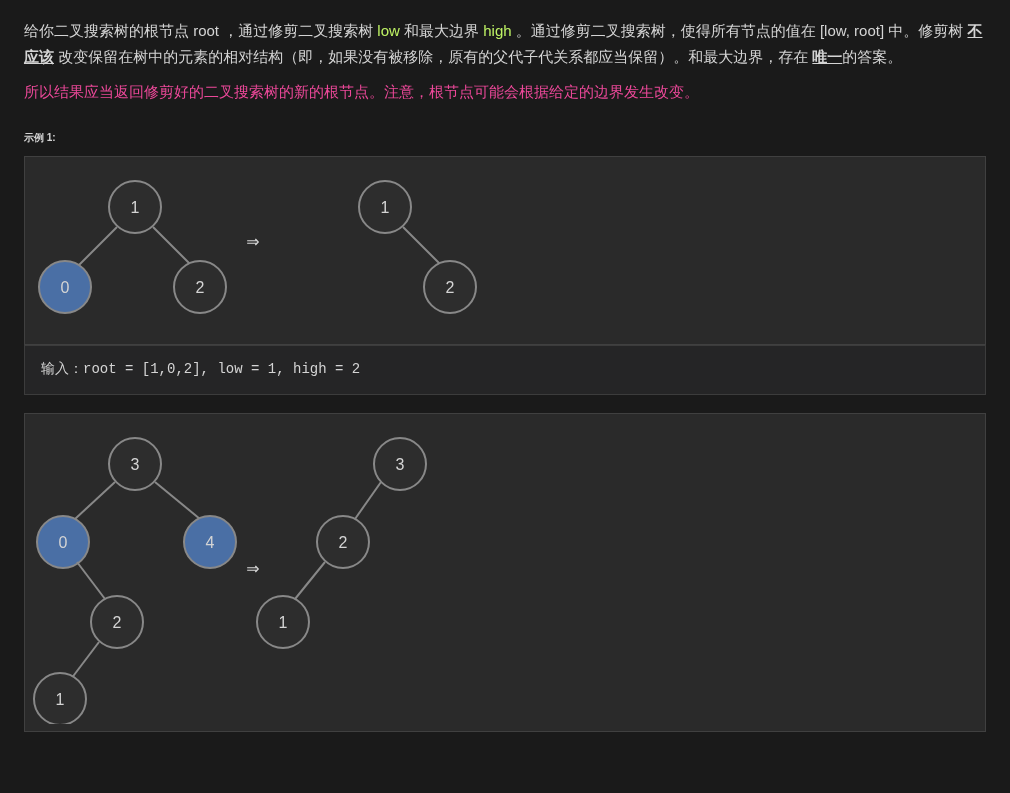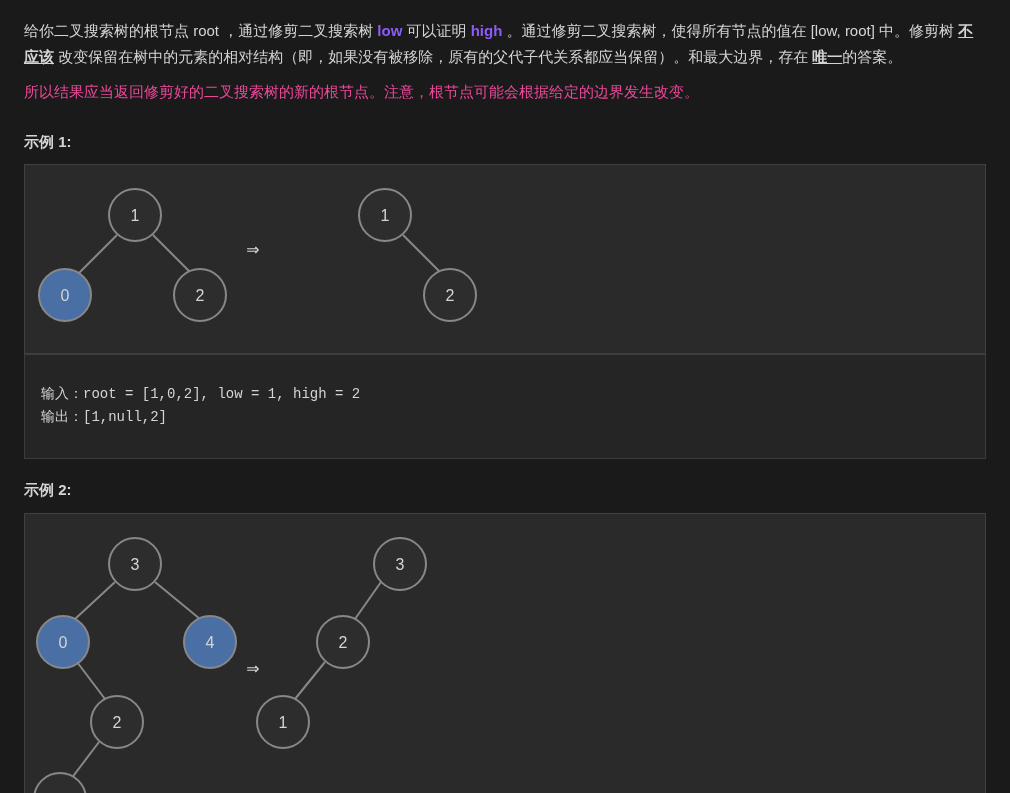--- a/index.html
+++ b/index.html
@@ -12,73 +12,73 @@
       padding: 18px 24px 24px 24px;
     }
 
     .intro-text {
       margin-bottom: 10px;
       color: #d4d4d4;
       font-size: 15px;
     }
 
     .intro-text .keyword {
-      color: #8b5cf6;
-      font-weight: bold;
+      color: #bef264;
+      font-weight: normal;
     }
 
     .intro-text .bold {
       font-weight: bold;
       text-decoration: underline;
     }
 
     .note-text {
       margin-bottom: 24px;
       color: #ec4899;
       font-size: 15px;
     }
 
     .section-title {
       color: #d4d4d4;
-      font-size: 15px;
+      font-size: 10px;
       font-weight: bold;
       margin-bottom: 10px;
       margin-top: 10px;
     }
 
     .diagram-container {
       background-color: #2a2a2a;
       border: 1px solid #404040;
       margin-bottom: 0;
     }
 
     .code-block {
       background-color: #252526;
       border: 1px solid #3c3c3c;
-      padding: 28px 16px;
+      padding: 12px 16px;
       font-family: "Courier New", Consolas, monospace;
       font-size: 14px;
       color: #d4d4d4;
       margin-bottom: 18px;
     }
 
     .example-section {
       margin-bottom: 16px;
     }
 
     svg text {
       font-family: "Microsoft YaHei", Arial, sans-serif;
       font-size: 16px;
     }
   </style>
 </head>
 <body>
 
 <div class="intro-text">
-  <span>给你二叉搜索树的根节点 root ，通过修剪二叉搜索树 </span><span class="keyword">low</span><span> 可以证明 </span><span class="keyword">high</span><span> 。通过修剪二叉搜索树，使得所有节点的值在 [low, root] 中。修剪树 </span><span class="bold">不应该</span><span> 改变保留在树中的元素的相对结构（即，如果没有被移除，原有的父代子代关系都应当保留）。和最大边界，存在 </span><span class="bold">唯一</span><span>的答案。</span>
+  <span>给你二叉搜索树的根节点 root ，通过修剪二叉搜索树 </span><span class="keyword">low</span><span> 和最大边界 </span><span class="keyword">high</span><span> 。通过修剪二叉搜索树，使得所有节点的值在 [low, root] 中。修剪树 </span><span class="bold">不应该</span><span> 改变保留在树中的元素的相对结构（即，如果没有被移除，原有的父代子代关系都应当保留）。和最大边界，存在 </span><span class="bold">唯一</span><span>的答案。</span>
 </div>
 
 <div class="note-text">
   <span>所以结果应当返回修剪好的二叉搜索树的新的根节点。注意，根节点可能会根据给定的边界发生改变。</span>
 </div>
 
 <div class="example-section">
   <div class="section-title">示例 1:</div>
 
   <div class="diagram-container">
@@ -104,26 +104,24 @@
 
       <line x1="378" y1="70" x2="418" y2="110" stroke="#888" stroke-width="2"></line>
 
       <circle cx="425" cy="130" r="26" fill="#2d2d2d" stroke="#888" stroke-width="2"></circle>
       <text x="425" y="136" text-anchor="middle" fill="#d4d4d4">2</text>
     </svg>
   </div>
 
   <div class="code-block">
     <div>输入：root = [1,0,2], low = 1, high = 2</div>
-    <div>输出：[1,null,2]</div>
   </div>
 </div>
 
 <div class="example-section">
-  <div class="section-title">示例 2:</div>
 
   <div class="diagram-container">
     <svg width="460" height="310">
 
       <circle cx="110" cy="50" r="26" fill="#2d2d2d" stroke="#888" stroke-width="2"></circle>
       <text x="110" y="56" text-anchor="middle" fill="#d4d4d4">3</text>
 
       <line x1="90" y1="68" x2="50" y2="105" stroke="#888" stroke-width="2"></line>
 
       <line x1="130" y1="68" x2="175" y2="105" stroke="#888" stroke-width="2"></line>

